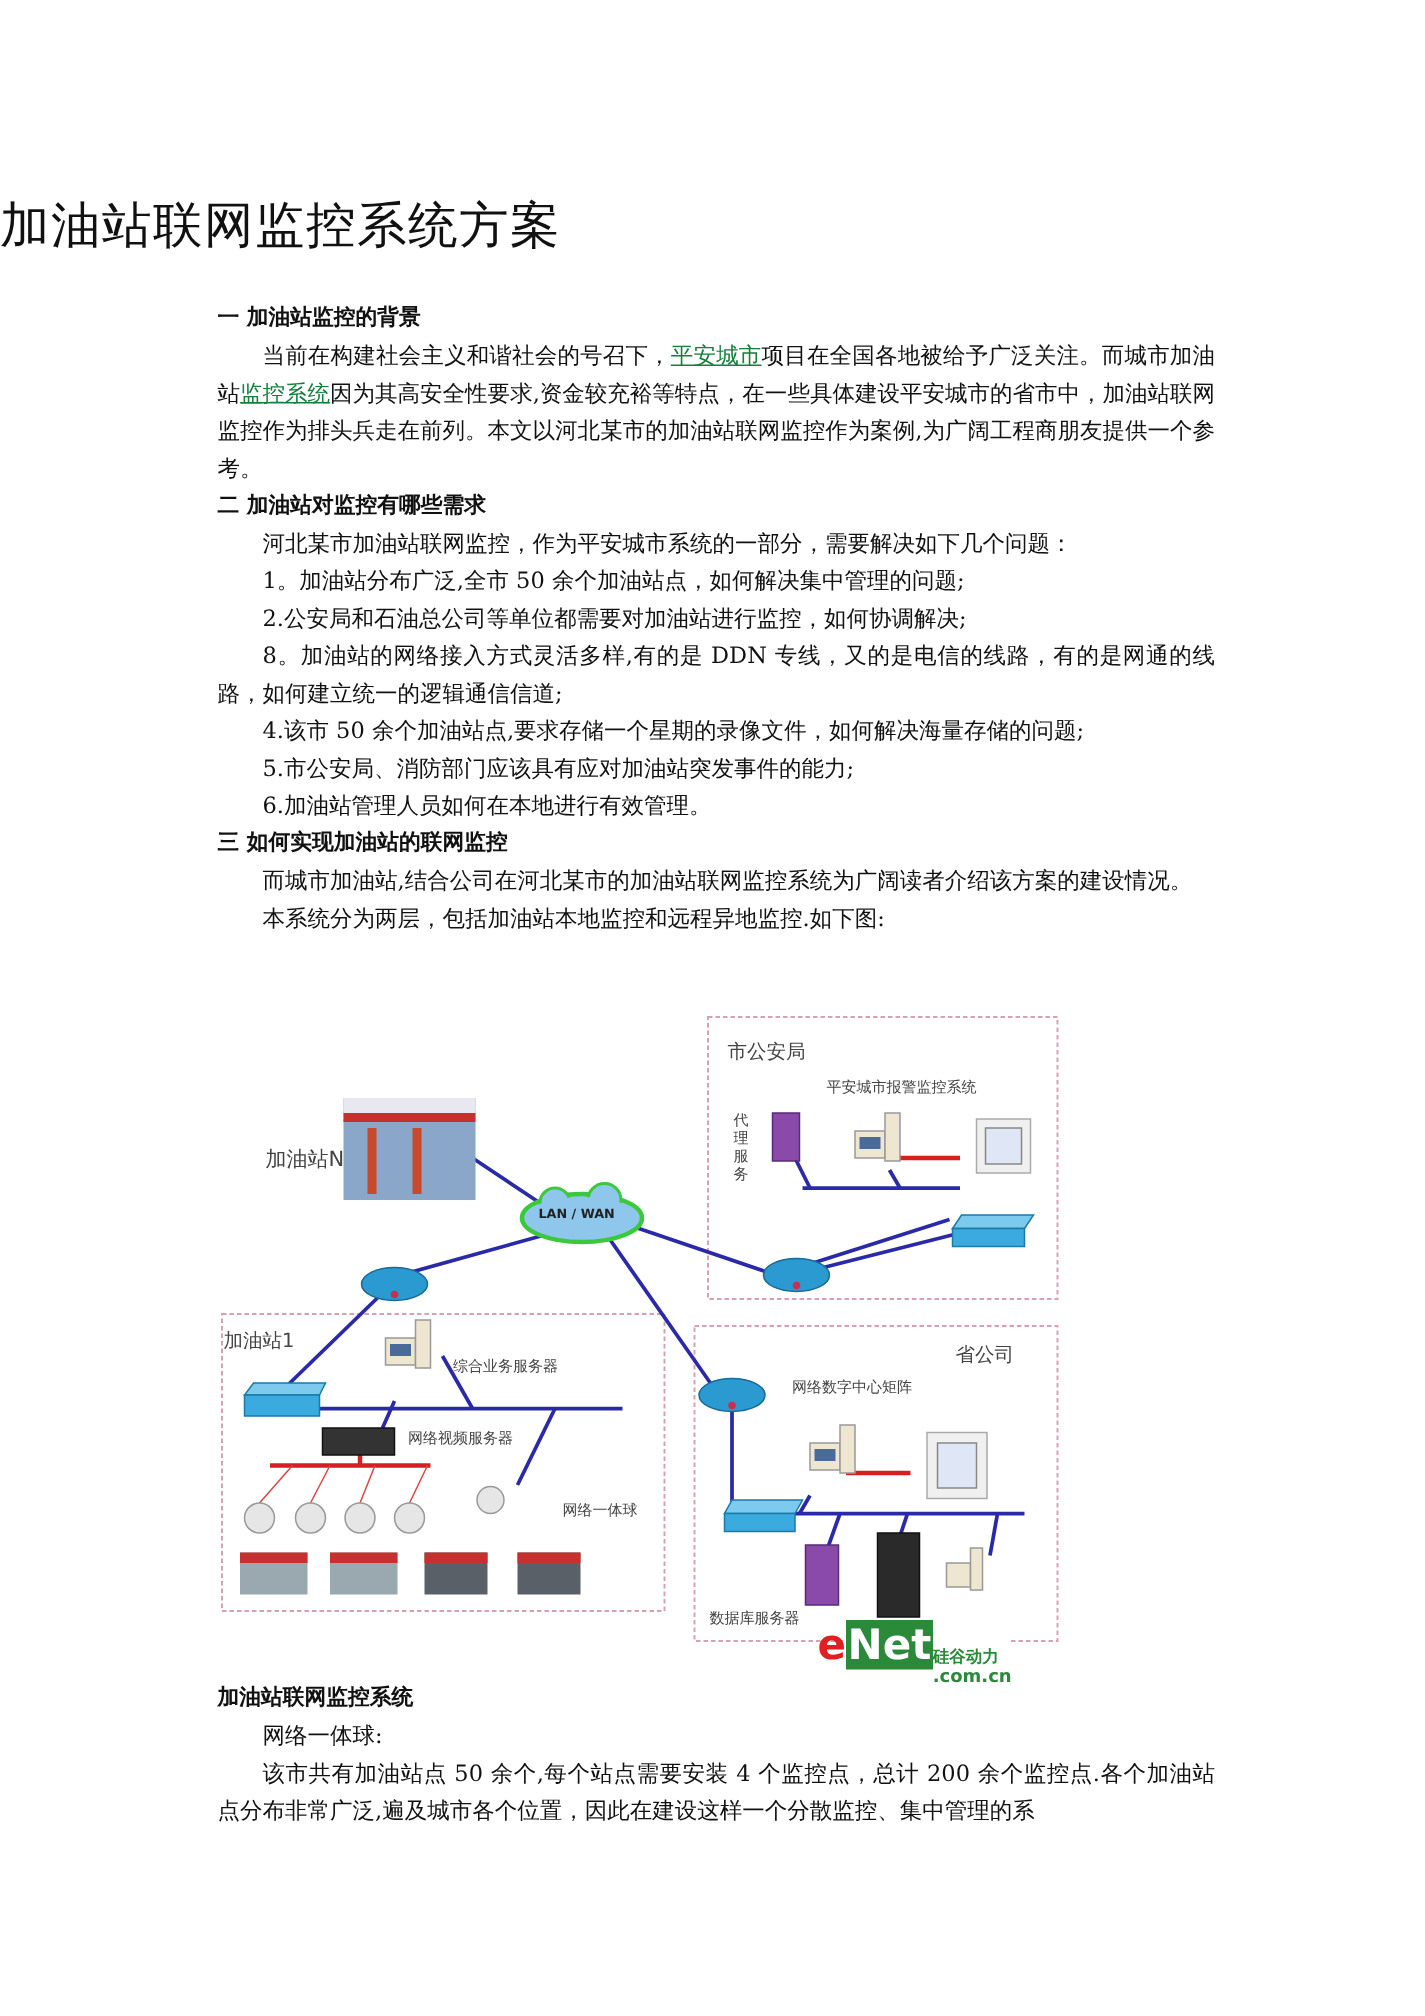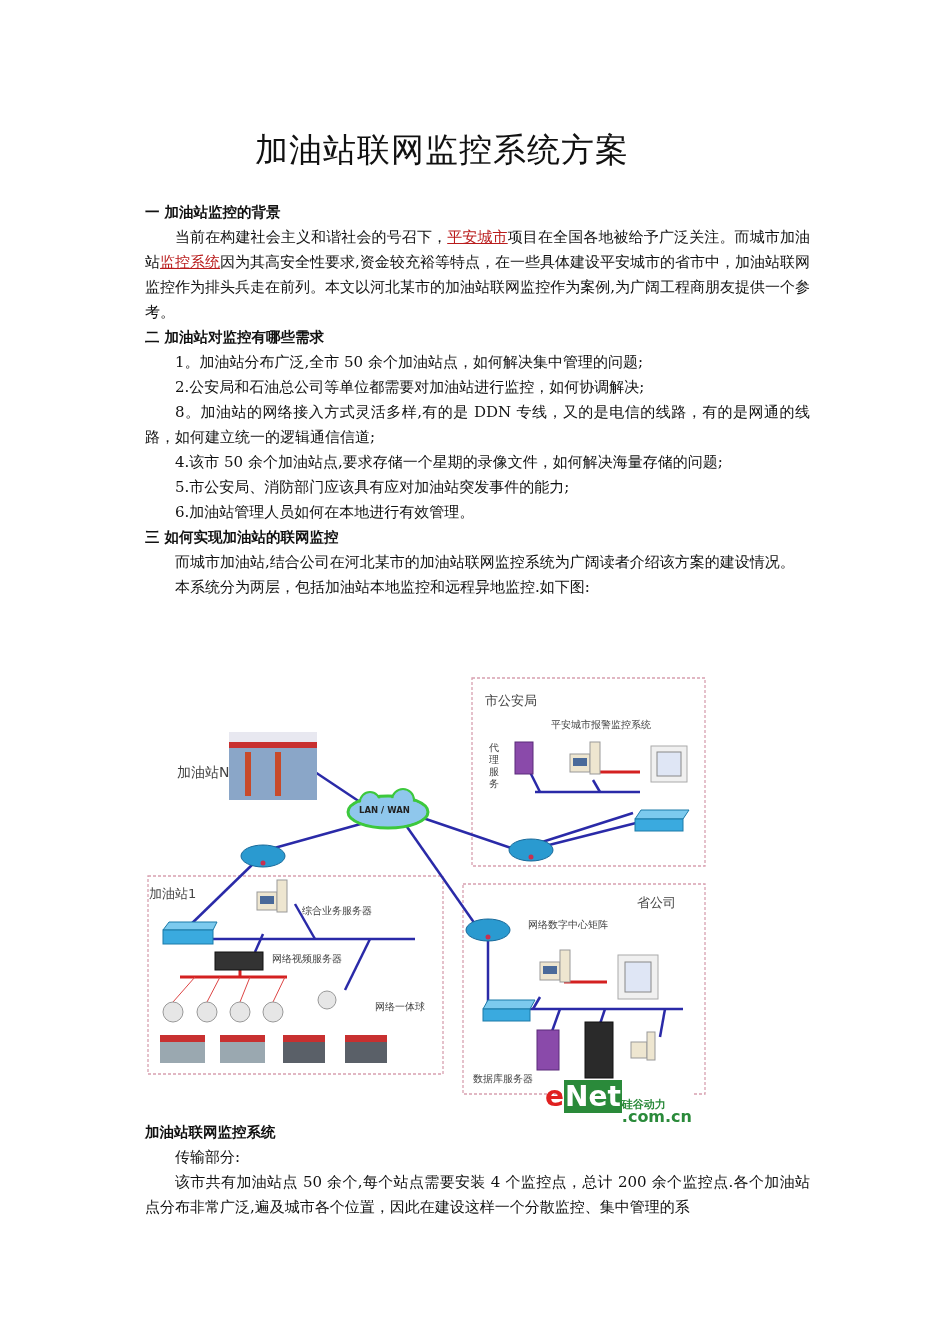--- a/index.html
+++ b/index.html
@@ -1,42 +1,43 @@
 <!DOCTYPE html>
 <html><head>
 <meta charset="utf-8">
 <style>
   html, body { margin: 0; padding: 0; background: #ffffff; }
   body { width: 950px; height: 1344px; position: relative; overflow: hidden;
          font-family: "DejaVu Serif", "Liberation Serif", serif; color: #111; }
   .page { position: absolute; left: 0; top: 0; width: 950px; height: 1344px; }
-  .title { position: absolute; top: 128px; left: 0; width: 884px; text-align: center;
+  .title { position: absolute; top: 128px; left: 0; width: 884px; text-align: left;
            font-family: "DejaVu Sans", "Liberation Sans", sans-serif; font-size: 33px;
            font-weight: normal; letter-spacing: 1px; }
   .body-text { position: absolute; left: 145px; width: 665px; font-size: 15px; line-height: 25px; }
   .h { font-family: "DejaVu Sans", "Liberation Sans", sans-serif; font-weight: bold; font-size: 14.5px; margin: 0; }
   .p { margin: 0; text-indent: 2em; text-align: justify; }
   .p.li { text-indent: 2em; }
-  a.link { color: #b91c1c; text-decoration: underline; }
+  a.link { color: #15803d; text-decoration: underline; }
   .diagram { position: absolute; left: 145px; top: 672px; width: 565px; height: 425px; }
   .dlabel { position: absolute; font-family: "DejaVu Sans", "Liberation Sans", sans-serif; color: #444; white-space: nowrap; }
   .section-after { position: absolute; left: 145px; top: 1120px; width: 665px; font-size: 15px; line-height: 25px; }
 </style>
 </head>
 <body>
 
 <div class="page">
 
   <div class="title">加油站联网监控系统方案</div>
 
   <div class="body-text" style="top:200px;">
     <p class="h">一 加油站监控的背景</p>
     <p class="p"><span>当前在构建社会主义和谐社会的号召下，</span><a class="link" href="#">平安城市</a><span>项目在全国各地被给予广泛关注。而城市加油站</span><a class="link" href="#">监控系统</a><span>因为其高安全性要求,资金较充裕等特点，在一些具体建设平安城市的省市中，加油站联网监控作为排头兵走在前列。本文以河北某市的加油站联网监控作为案例,为广阔工程商朋友提供一个参考。</span></p>
 
     <p class="h">二 加油站对监控有哪些需求</p>
+    <p class="p">河北某市加油站联网监控，作为平安城市系统的一部分，需要解决如下几个问题：</p>
     <p class="p li">1。加油站分布广泛,全市 50 余个加油站点，如何解决集中管理的问题;</p>
     <p class="p li">2.公安局和石油总公司等单位都需要对加油站进行监控，如何协调解决;</p>
     <p class="p li">8。加油站的网络接入方式灵活多样,有的是 DDN 专线，又的是电信的线路，有的是网通的线路，如何建立统一的逻辑通信信道;</p>
     <p class="p li">4.该市 50 余个加油站点,要求存储一个星期的录像文件，如何解决海量存储的问题;</p>
     <p class="p li">5.市公安局、消防部门应该具有应对加油站突发事件的能力;</p>
     <p class="p li">6.加油站管理人员如何在本地进行有效管理。</p>
 
     <p class="h">三 如何实现加油站的联网监控</p>
     <p class="p">而城市加油站,结合公司在河北某市的加油站联网监控系统为广阔读者介绍该方案的建设情况。</p>
     <p class="p">本系统分为两层，包括加油站本地监控和远程异地监控.如下图:</p>
@@ -168,24 +169,24 @@
     <div class="dlabel" style="left:157px;top:232px;font-size:10px;">综合业务服务器</div>
     <div class="dlabel" style="left:127px;top:280px;font-size:10px;">网络视频服务器</div>
     <div class="dlabel" style="left:210px;top:328px;font-size:10px;padding-left:20px;">网络一体球</div>
     <div class="dlabel" style="left:492px;top:222px;font-size:13px;">省公司</div>
     <div class="dlabel" style="left:383px;top:246px;font-size:10px;">网络数字中心矩阵</div>
     <div class="dlabel" style="left:328px;top:400px;font-size:10px;">数据库服务器</div>
 
     <div style="position:absolute;left:400px;top:411px;height:28px;font-family:'DejaVu Sans','Liberation Sans',sans-serif;font-weight:bold;white-space:nowrap;">
       <span style="color:#e02020;font-size:28px;line-height:28px;">e</span><span style="color:#ffffff;background:#2a8a3a;font-size:28px;line-height:28px;padding:0 1px;">Net</span><span style="display:inline-block;vertical-align:top;line-height:12px;background:#fff;">
         <span style="display:block;color:#2a8a3a;font-size:11px;margin-top:16px;">硅谷动力</span>
-        <span style="display:block;color:#2a8a3a;font-size:16px;">.com.cn</span>
+        <span style="display:block;color:#2a8a3a;font-size:12px;">.com.cn</span>
       </span>
     </div>
   </div>
 
   <div class="section-after">
     <p class="h">加油站联网监控系统</p>
-    <p class="p">传输部分:</p>
+    <p class="p">网络一体球:</p>
     <p class="p">该市共有加油站点 50 余个,每个站点需要安装 4 个监控点，总计 200 余个监控点.各个加油站点分布非常广泛,遍及城市各个位置，因此在建设这样一个分散监控、集中管理的系</p>
   </div>
 
 </div>
 
 </body></html>

